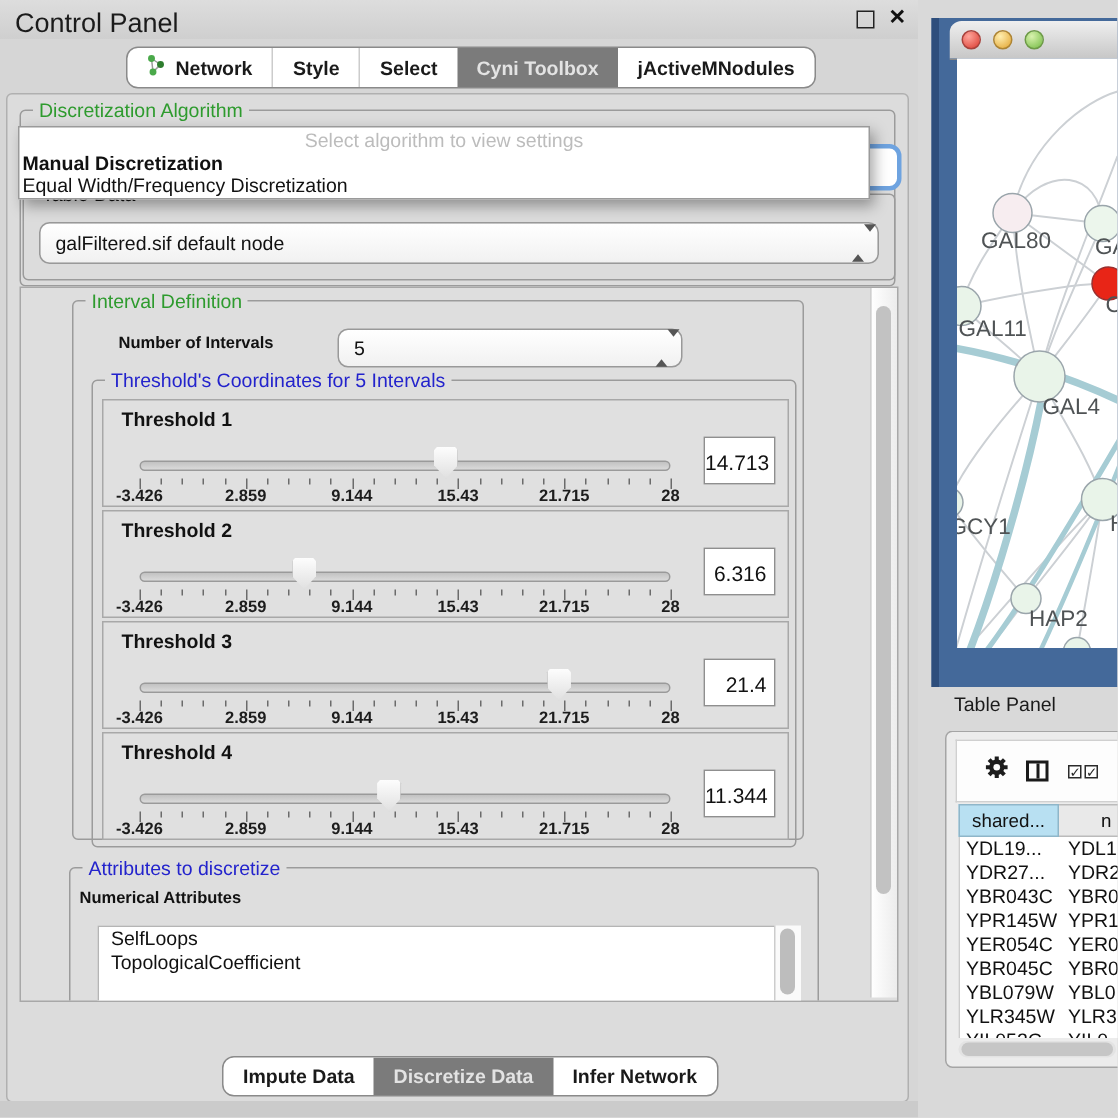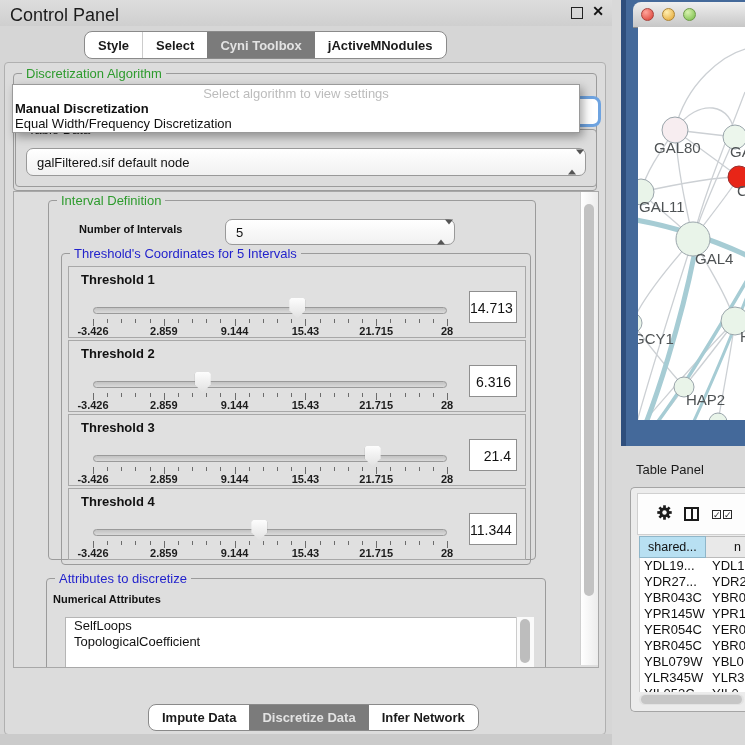--- a/index.html
+++ b/index.html
@@ -83,21 +83,21 @@
   .cp-strip{position:absolute;left:0;top:734px;width:612px;height:11px;background:#cbcbcb;}
 
   
   .popup{position:absolute;left:12px;top:84px;width:566px;height:47px;background:#fff;
       border:1px solid #9a9a9a;box-shadow:3px 4px 9px rgba(0,0,0,.35);z-index:50;font-size:13px;}
   .popup .hint{text-align:center;color:#bcbcbc;height:16px;line-height:17px;}
   .popup .opt1{font-weight:bold;color:#111;height:15px;line-height:15px;padding-left:2px;white-space:nowrap;}
   .popup .opt2{color:#111;height:15px;line-height:15px;padding-left:2px;white-space:nowrap;}
 
   
-  .net-win{position:absolute;left:621px;top:0;width:124px;height:446px;
+  .net-win{position:absolute;left:621px;top:12px;width:124px;height:446px;
       background:#44699a;border-left:5px solid #2e4e7c;box-sizing:border-box;}
   .net-title{position:absolute;left:7px;top:2px;right:0;height:25px;
       background:linear-gradient(#efefef,#c7c7c7);border-radius:8px 0 0 0;border-bottom:1px solid #8a8a8a;}
   .light{position:absolute;top:6px;width:13px;height:13px;border-radius:50%;box-sizing:border-box;}
   .light.red{left:8px;background:radial-gradient(circle at 35% 30%,#ffa59b,#d93a30);border:1px solid #a8423c;}
   .light.yel{left:29px;background:radial-gradient(circle at 35% 30%,#ffeeb0,#e2a32e);border:1px solid #ad8434;}
   .light.grn{left:50px;background:radial-gradient(circle at 35% 30%,#d8f2ae,#72ba42);border:1px solid #6d9a48;}
   .net-canvas{position:absolute;left:12px;top:27px;width:107px;height:393px;background:#fff;overflow:hidden;}
 
   
@@ -128,20 +128,31 @@
 
 <div class="cp">
 
   <div class="cp-titlebar">
     <span class="cp-title">Control Panel</span>
     <span class="float-ic"></span>
     <span class="close-ic">✕</span>
   </div>
 
   <div class="top-tabs">
+    <div class="seg">
+      <span class="ticon">
+        <svg width="13" height="15" viewBox="0 0 13 15">
+          <path d="M3 3 L9 7 L4 12 M3 3 L4 12" stroke="#9a9a9a" fill="none" stroke-width="1"></path>
+          <circle cx="3" cy="3" r="2.3" fill="#4aa94a"></circle>
+          <circle cx="9" cy="7" r="2.3" fill="#2e7d2e"></circle>
+          <circle cx="4" cy="12" r="2.3" fill="#4aa94a"></circle>
+        </svg>
+      </span>
+      <span>Network</span>
+    </div>
     <div class="seg">
         <span>Style</span>
       </div>
     <div class="seg">
         <span>Select</span>
       </div>
     <div class="seg dark">
         <span>Cyni Toolbox</span>
       </div>
     <div class="seg after-dark">

